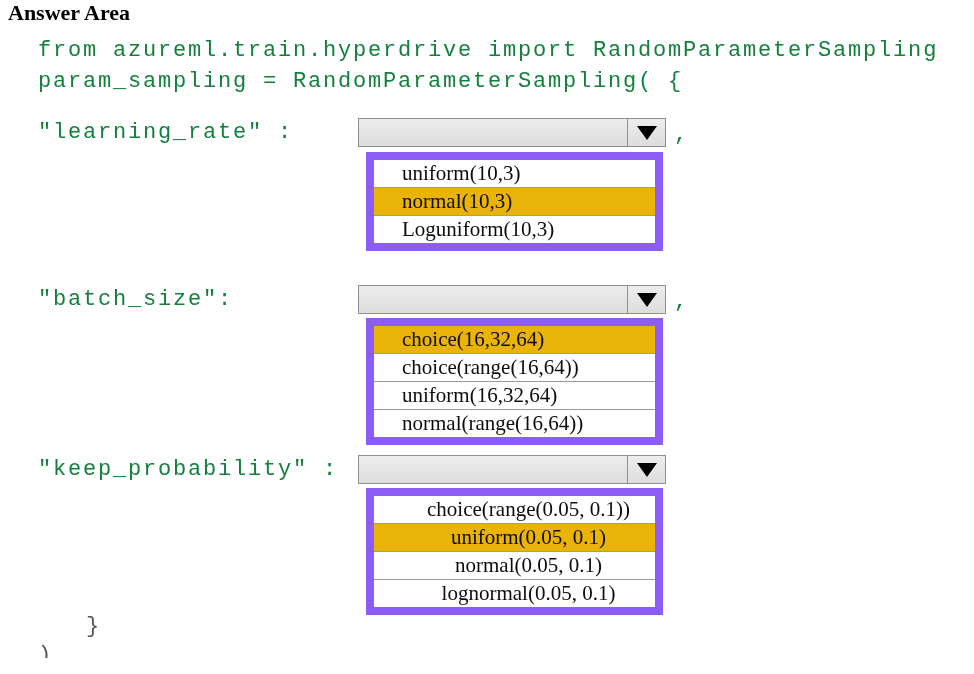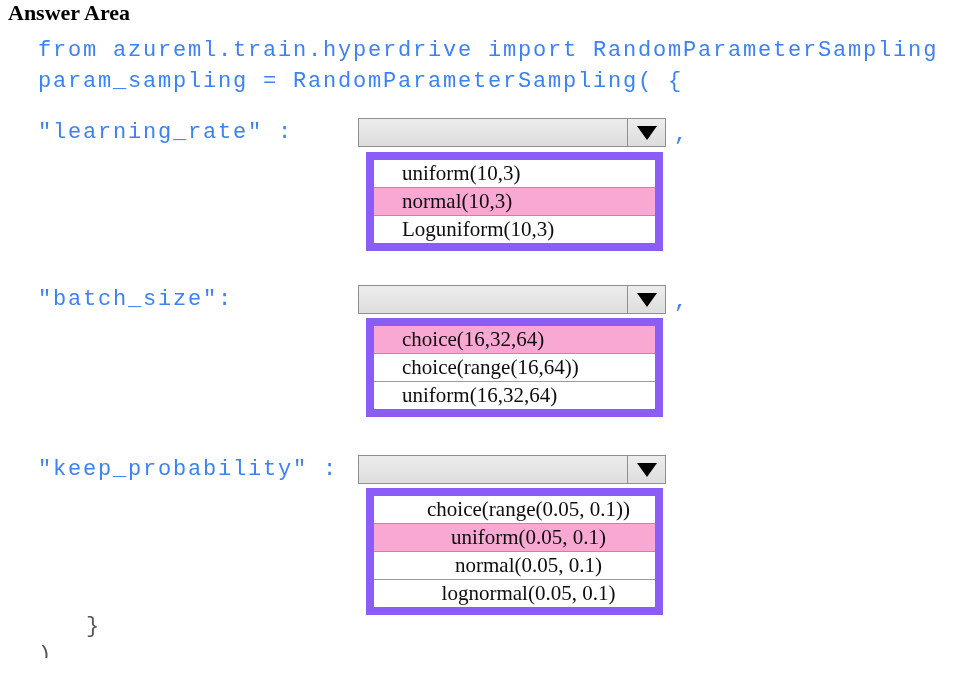--- a/index.html
+++ b/index.html
@@ -19,21 +19,21 @@
     font-family: "Liberation Serif", serif;
     font-weight: bold;
     font-size: 22px;
     color: #000000;
   }
   .mono {
     position: absolute;
     font-family: "Liberation Mono", "DejaVu Sans Mono", monospace;
     font-size: 22px;
     letter-spacing: 1.8px;
-    color: #3b82f6;
+    color: #15803d;
     white-space: pre;
     line-height: 29px;
   }
   .code1 { left: 38px; top: 36px; }
   .code2 { left: 38px; top: 67px; }
   .label1 { left: 38px; top: 118px; }
   .label2 { left: 38px; top: 285px; }
   .label3 { left: 38px; top: 455px; }
   .comma  { left: 674px; }
   .comma1 { top: 120px; }
@@ -86,21 +86,21 @@
     line-height: 27px;
     padding-left: 28px;
     font-family: "Liberation Serif", serif;
     font-size: 21px;
     color: #0d0d0d;
     border-top: 1px solid #9b9b9b;
     white-space: pre;
     cursor: pointer;
   }
   .opt:first-child { border-top: none; }
-  .opt.selected { background: #f9a8d4; }
+  .opt.selected { background: #eab308; }
 </style>
 </head>
 <body>
 
 <div class="page">
 
   <h1 class="title">Answer Area</h1>
 
   <div class="mono code1">from azureml.train.hyperdrive import RandomParameterSampling</div>
   <div class="mono code2">param_sampling = RandomParameterSampling( {</div>
@@ -124,20 +124,21 @@
     <div class="dd-value"></div>
     <div class="dd-arrow">
       <span class="tri"></span>
     </div>
   </div>
   <div class="mono comma comma2">,</div>
   <div class="list list2">
     <div class="opt selected">choice(16,32,64)</div>
     <div class="opt">choice(range(16,64))</div>
     <div class="opt">uniform(16,32,64)</div>
+    <div class="opt">normal(range(16,64))</div>
   </div>
 
   <div class="mono label3">"keep_probability" :</div>
   <div class="dd dd3">
     <div class="dd-value"></div>
     <div class="dd-arrow">
       <span class="tri"></span>
     </div>
   </div>
   <div class="list list3">

